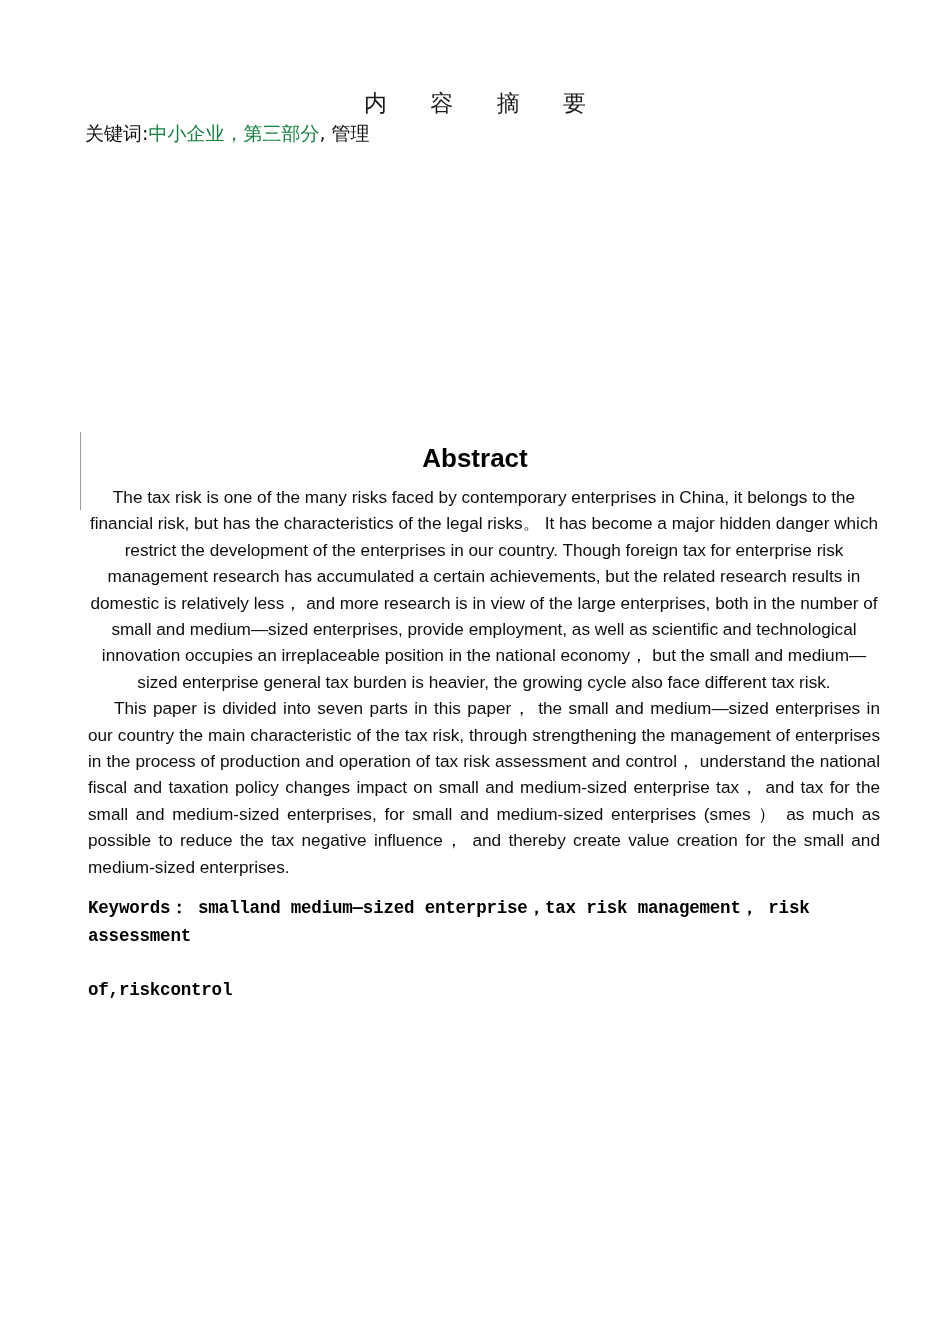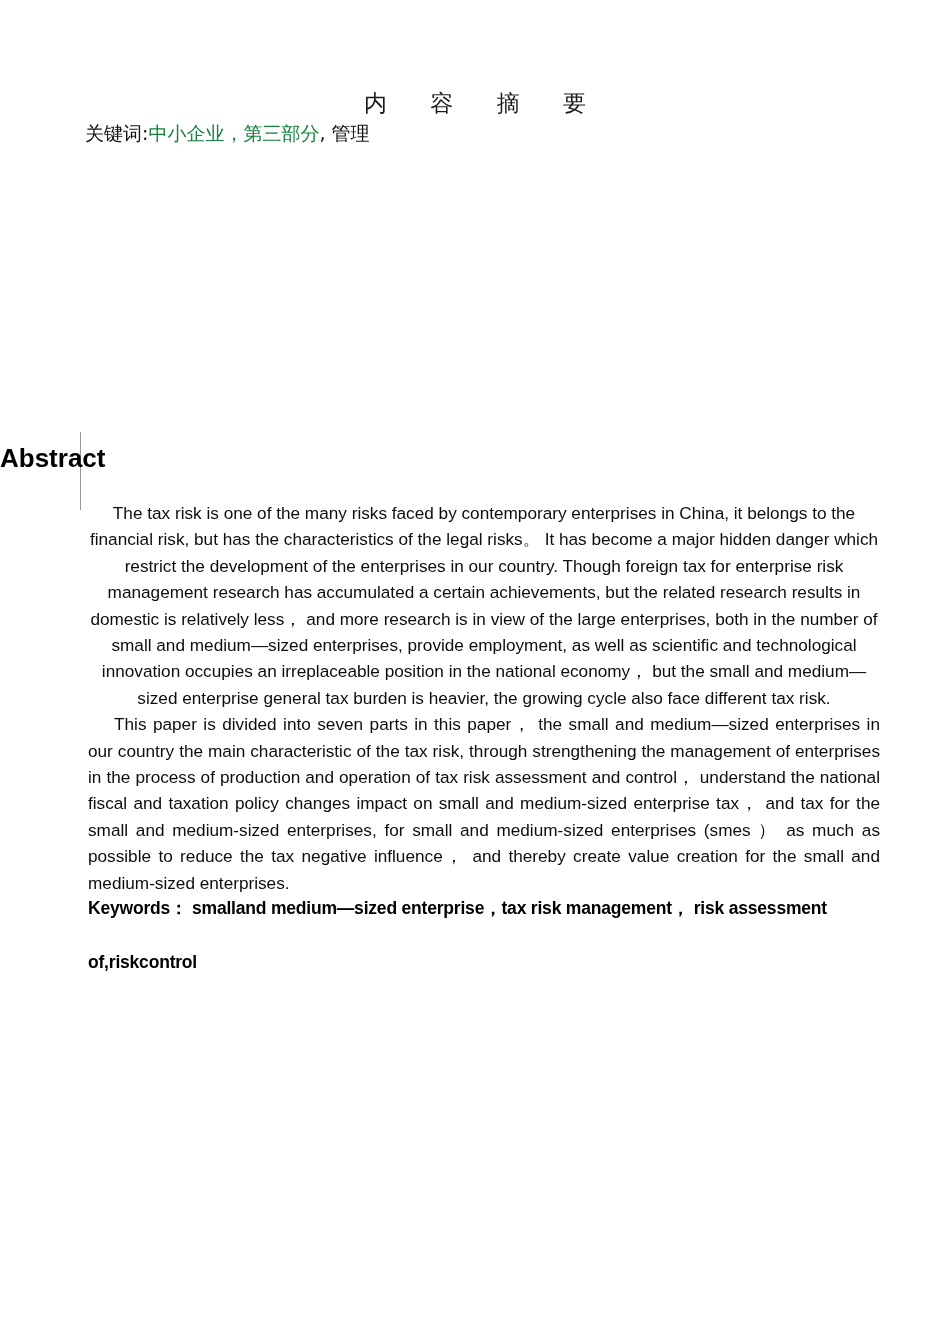--- a/index.html
+++ b/index.html
@@ -79,31 +79,32 @@
     height: 78px;
     background: #9a9a9a;
   }
 
   
   .en-heading {
     position: absolute;
     left: 0;
     top: 442px;
     width: 950px;
+    text-align: center;
     font-family: "Liberation Sans", "DejaVu Sans", sans-serif;
     font-weight: bold;
     font-size: 26px;
     line-height: 32px;
     color: #000000;
   }
 
   .en-body {
     position: absolute;
     left: 88px;
-    top: 500px;
+    top: 484px;
     width: 792px;
   }
 
   .en-para {
     font-family: "Liberation Sans", "DejaVu Sans", sans-serif;
     font-size: 17.2px;
     line-height: 26.4px;
     color: #0d0d0d;
     margin: 0;
   }
@@ -111,21 +112,21 @@
   .en-para.justified {
     text-align: justify;
     text-indent: 26px;
   }
 
   .en-keywords {
     position: absolute;
     left: 88px;
     top: 894px;
     width: 800px;
-    font-family: Liberation Sans, sans-serif;
+    font-family: Liberation Mono, monospace;
     font-weight: bold;
     font-size: 17.5px;
     line-height: 28px;
     color: #000000;
     letter-spacing: -0.2px;
   }
   .en-keywords .kw-tail {
     display: block;
     margin-top: 26px;
   }

